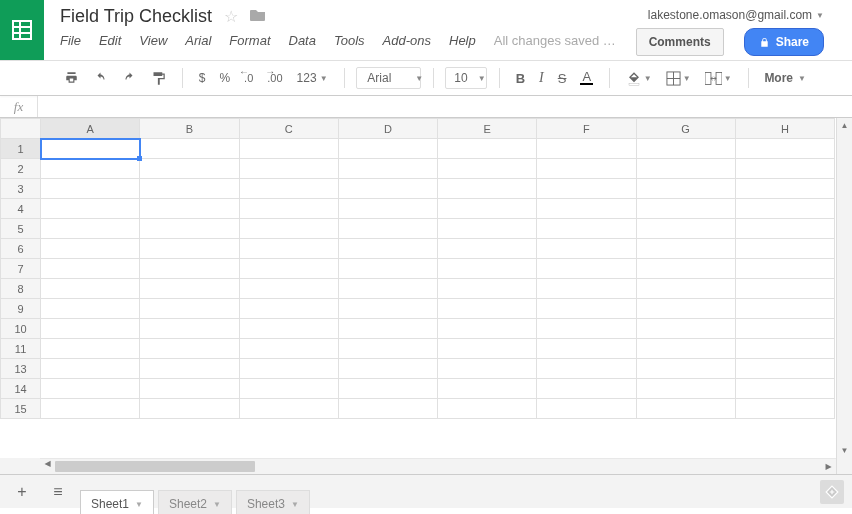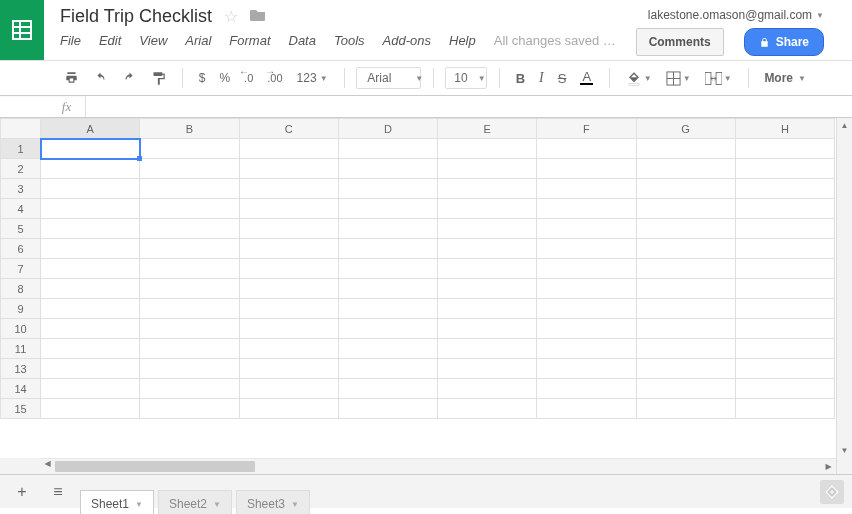--- a/index.html
+++ b/index.html
@@ -32,21 +32,21 @@
   .tb-font { min-width:56px; border:1px solid #ddd; padding:3px 10px; border-radius:2px; display:flex; align-items:center; justify-content:space-between; gap:24px; font-size:12px;}
   .tb-size { min-width:28px; border:1px solid #ddd; padding:3px 8px; border-radius:2px; display:flex; align-items:center; justify-content:space-between; gap:10px; font-size:12px;}
   .tb-drop { font-size:8px; color:#888;}
   .bold { font-weight:bold; font-size:13px;}
   .italic { font-style:italic; font-family:'Times New Roman',serif; font-size:14px;}
   .strike { text-decoration:line-through; font-size:13px;}
   .text-color-a { font-size:13px; border-bottom:2px solid #000; line-height:12px; padding:0 2px;}
   .more-txt { font-weight:bold; font-size:12px; color:#666;}
 
   
-  .formula-bar { height:22px; border-bottom:1px solid #ccc; display:flex; align-items:flex-end;padding-left:48px;}
+  .formula-bar { height:22px; border-bottom:1px solid #ccc; display:flex; align-items:flex-end;}
   .fx-label { width:38px; text-align:center; font-style:italic; color:#999; font-family:'Times New Roman',serif; font-size:13px; border-right:1px solid #e0e0e0; height:100%; display:flex; align-items:center; justify-content:center;}
   .fx-input { flex:1; border:none; outline:none; padding:0 6px; font-size:12px; height:100%;}
 
   
   .grid-wrap { position:relative; height:340px; display:flex;}
   .grid-inner { flex:1; overflow:hidden; position:relative;}
   table.sheet { border-collapse:collapse; table-layout:fixed; width:835px;}
   table.sheet th, table.sheet td { border:1px solid #e0e0e0; font-size:11px; font-weight:normal; color:#666;}
   table.sheet thead th { background:#f5f5f5; height:20px; text-align:center;}
   table.sheet thead th.corner { width:40px;}

